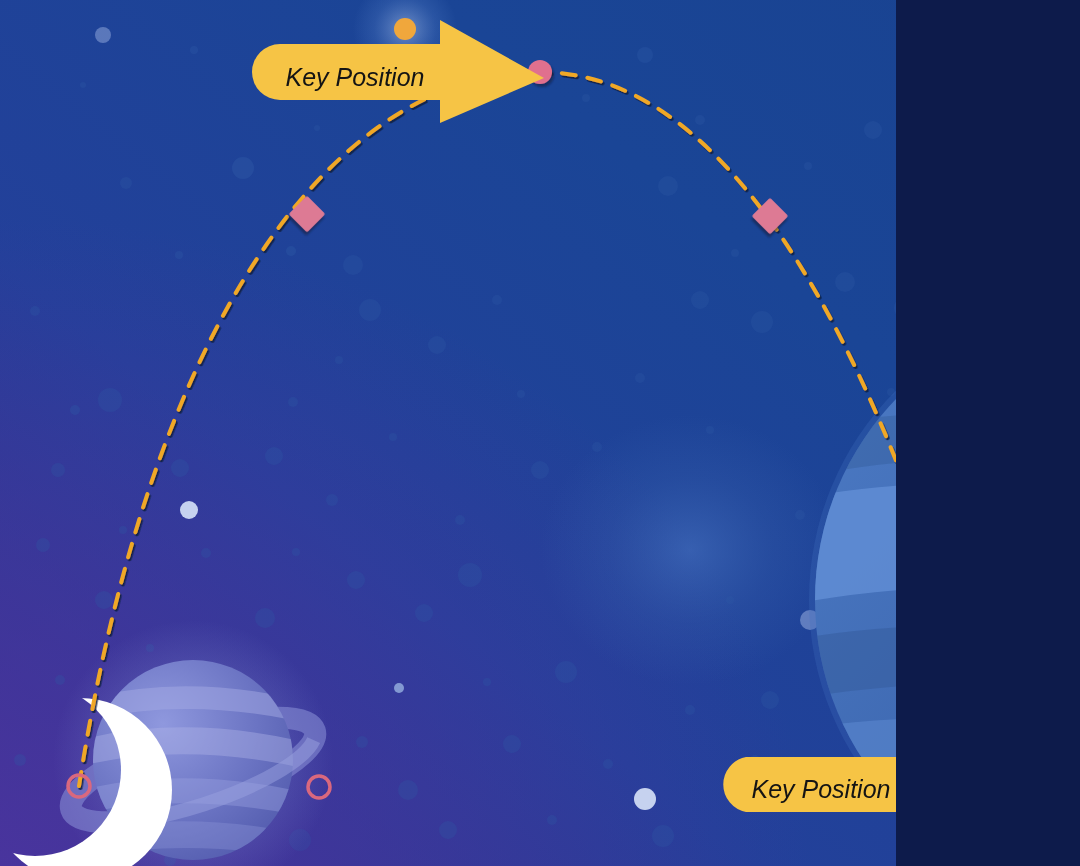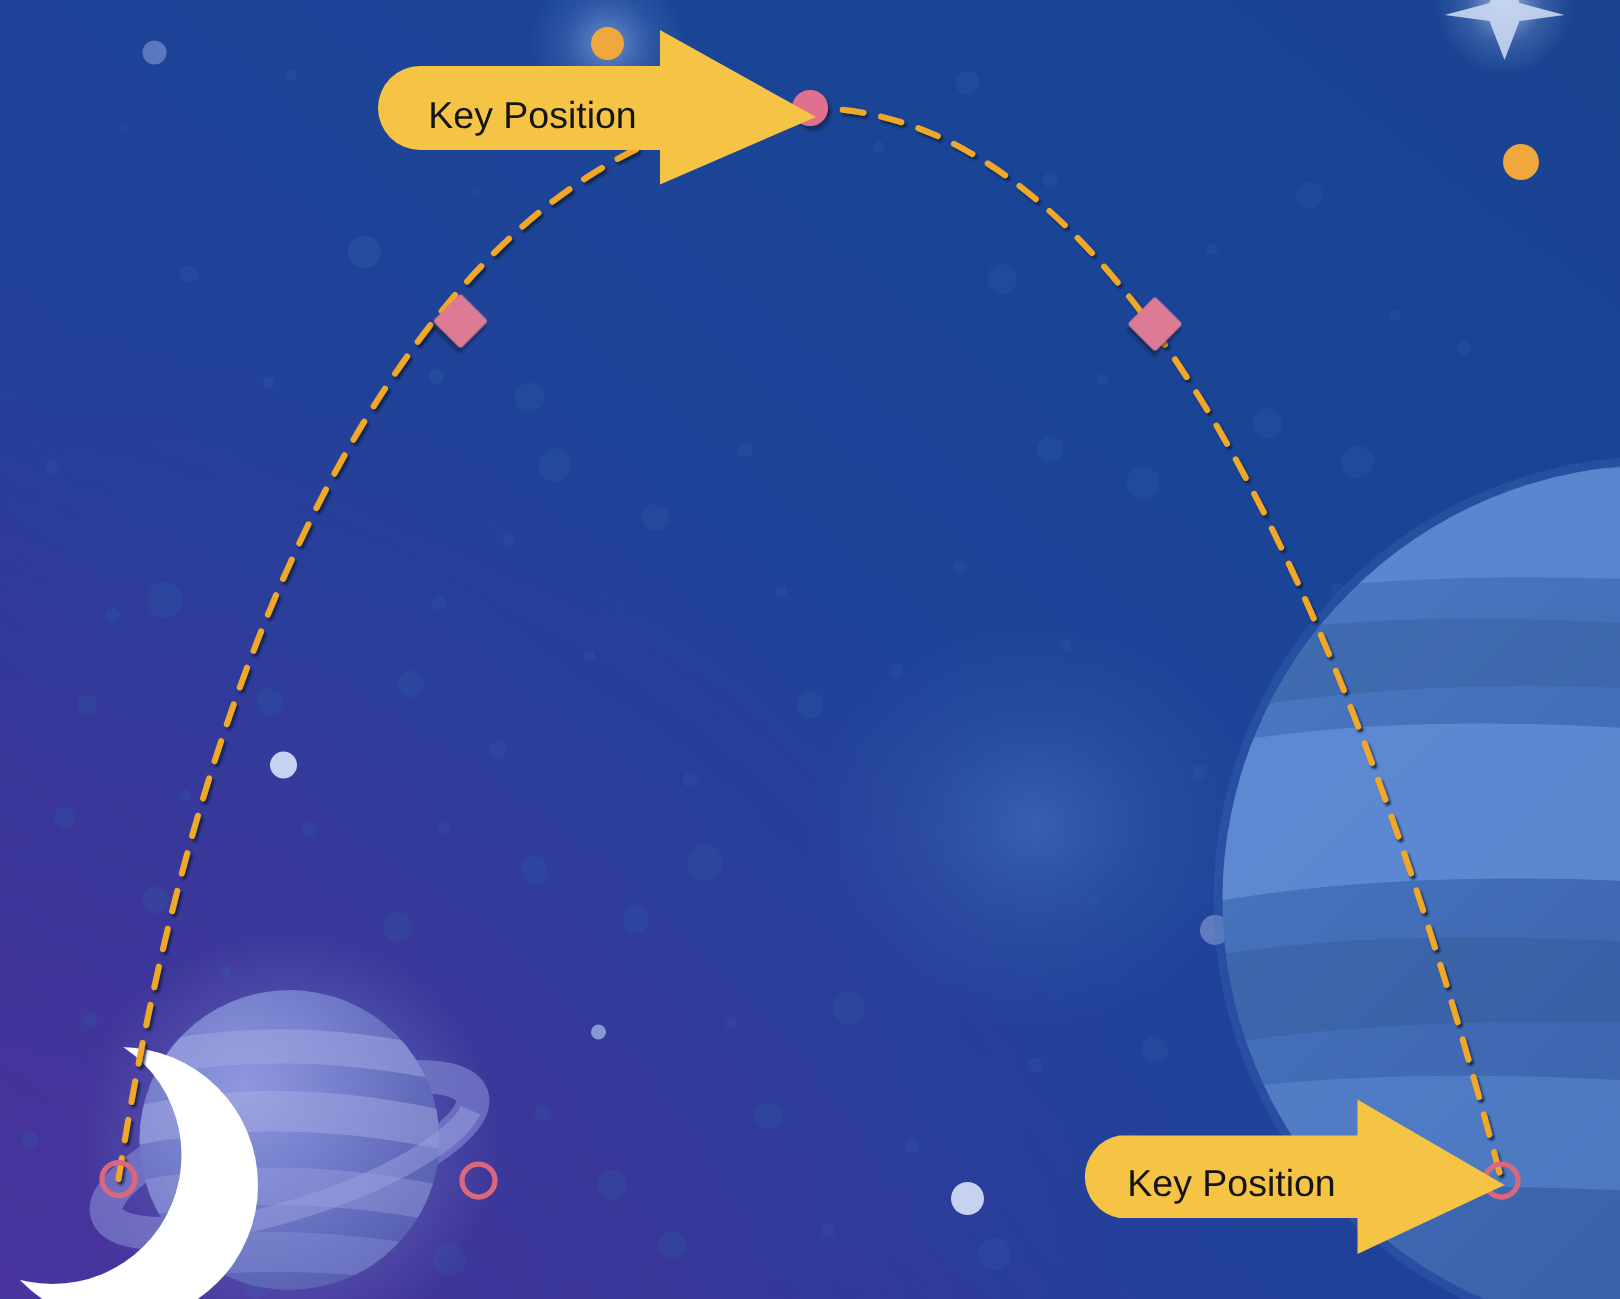--- a/index.html
+++ b/index.html
@@ -6,24 +6,25 @@
   html, body {
     margin: 0;
     padding: 0;
     background: #0d1b4b;
   }
   body {
     font-family: "Liberation Sans", sans-serif;
   }
   #scene {
     position: relative;
-    width: 1080px;
+    width: 896px;
     height: 866px;
     overflow: hidden;
     background: #737373;
+    font-style: italic;
   }
   #scene svg.layer {
     position: absolute;
     left: 0;
     top: 0;
     width: 1080px;
     height: 866px;
     display: block;
   }
   .label-text {

